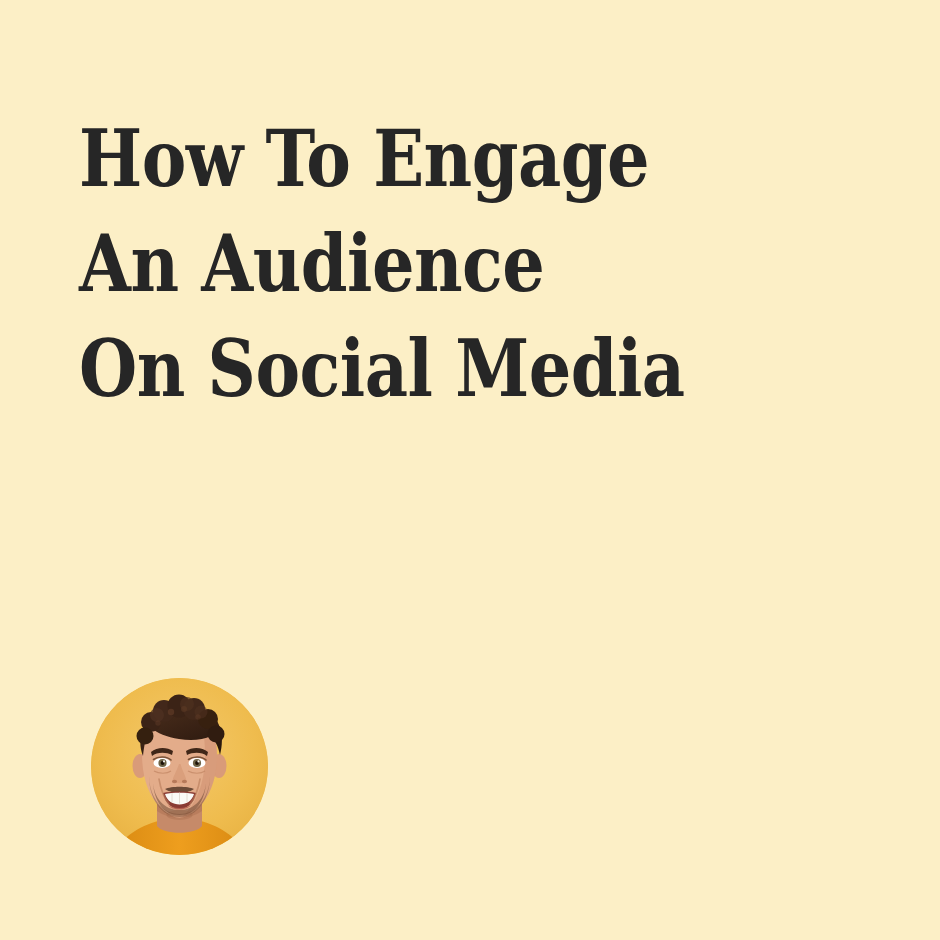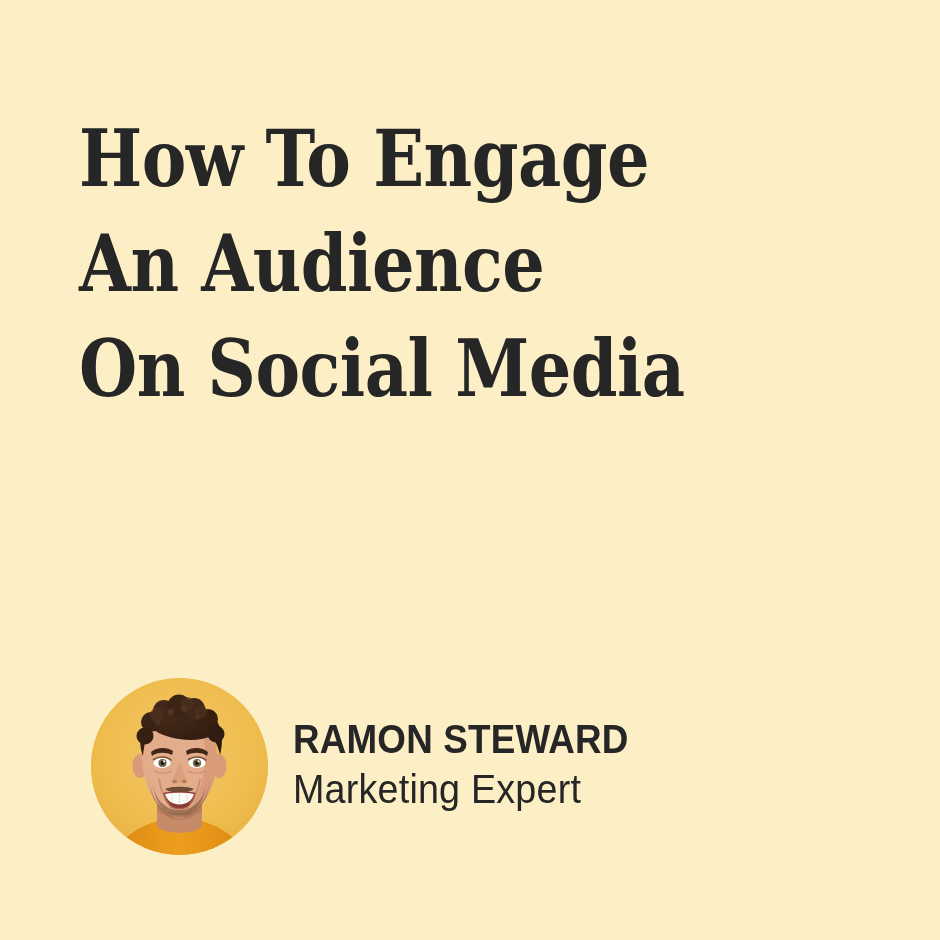--- a/index.html
+++ b/index.html
@@ -225,19 +225,15 @@
           <path d="M77 127 C 82 131, 95 131, 100 127 C 96 133, 81 133, 77 127 Z" fill="#B4604F" opacity="0.85"></path>
 
           <path d="M68 101 C 70 113, 74 121, 78 126" stroke="#B57A58" stroke-width="1.6" fill="none" opacity="0.6" stroke-linecap="round"></path>
           <path d="M109 101 C 107 113, 103 121, 99 126" stroke="#B57A58" stroke-width="1.6" fill="none" opacity="0.6" stroke-linecap="round"></path>
 
           <ellipse cx="88.5" cy="137" rx="13" ry="5" fill="#9B6244" opacity="0.3"></ellipse>
         </g>
       </svg>
     </div>
 
-    <div id="author-text">
-      <div id="author-name" style="color: rgb(38, 38, 38);">RAMON STEWARD</div>
-      <div id="author-role" style="color: rgb(38, 38, 38);">Marketing Expert</div>
-    </div>
 
   </div>
 </div>
 
 </body></html>

